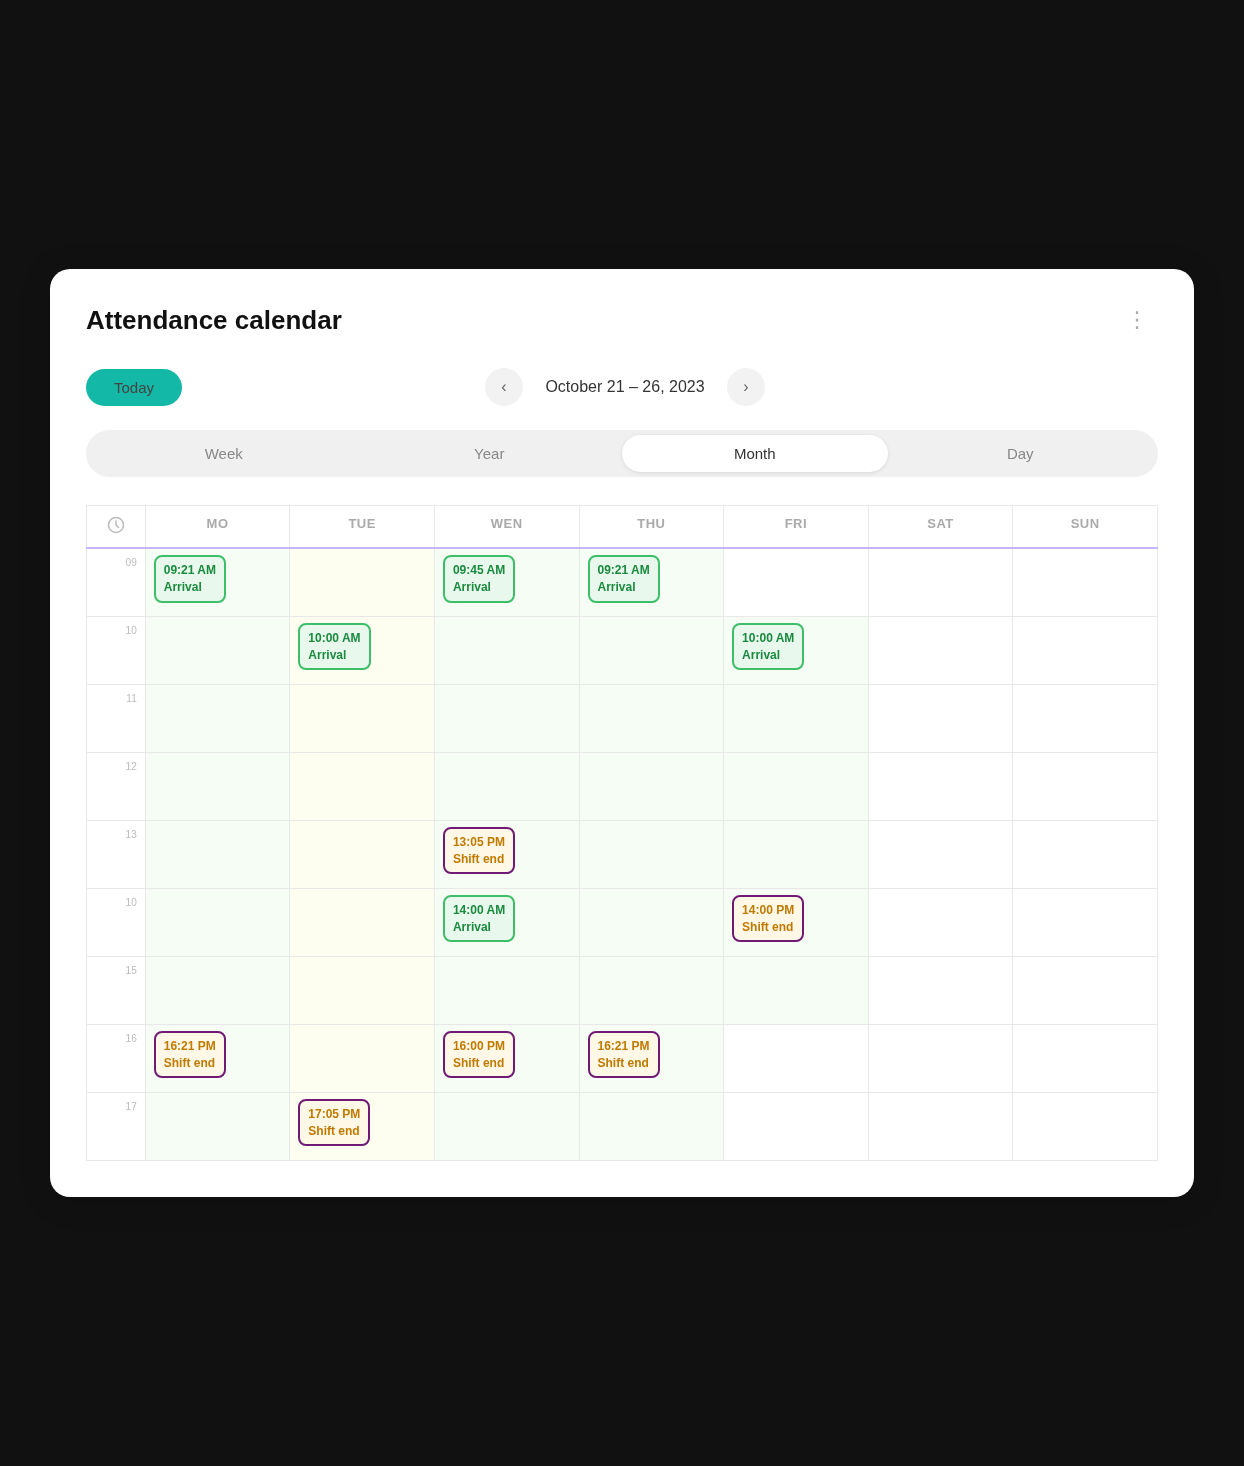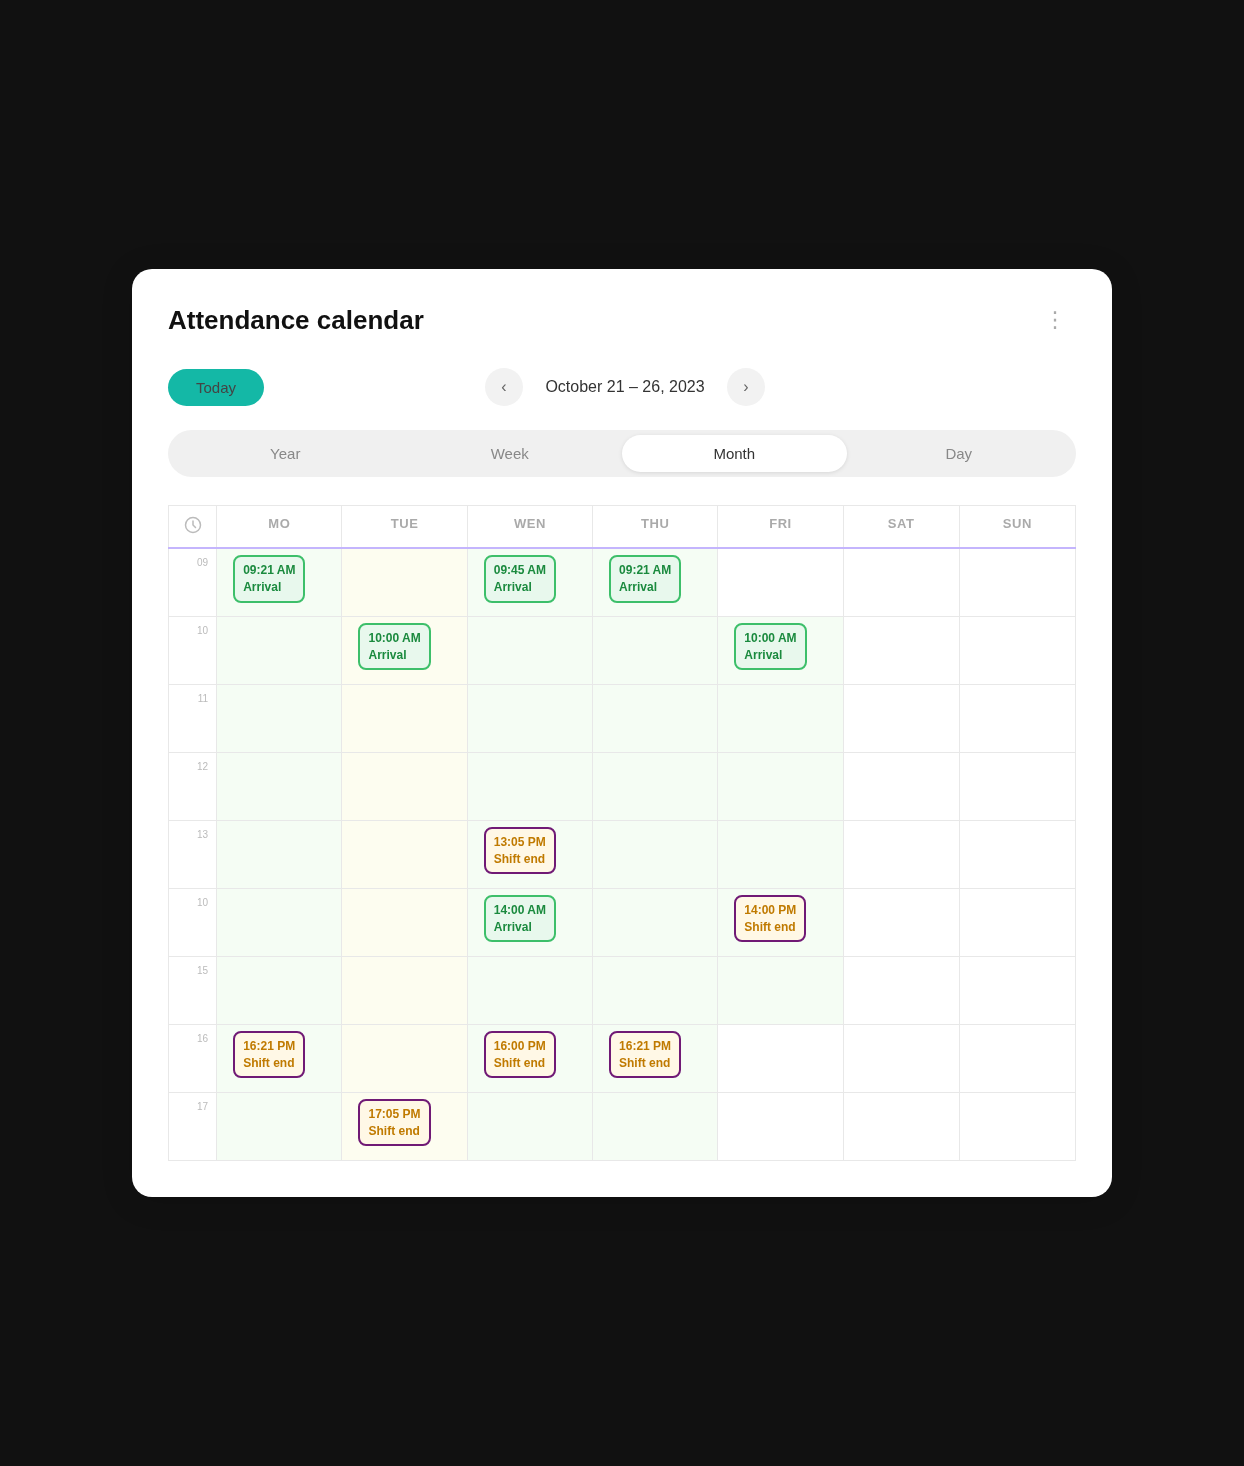--- a/index.html
+++ b/index.html
@@ -8,21 +8,21 @@
       display: flex;
       justify-content: center;
       align-items: center;
       min-height: 100vh;
       font-family: -apple-system, BlinkMacSystemFont, 'Segoe UI', sans-serif;
     }
     .card {
       background: #fff;
       border-radius: 20px;
       padding: 36px 36px 36px 36px;
-      width: 980px;
+      width: 1144px;
       box-shadow: 0 4px 32px rgba(0,0,0,0.15);
     }
     .header {
       display: flex;
       justify-content: space-between;
       align-items: flex-start;
       margin-bottom: 32px;
     }
     .title {
       font-size: 26px;
@@ -143,21 +143,21 @@
     .empty-cell { background: #fff; }
 
     .event-block {
       border-radius: 8px;
       padding: 5px 8px;
       font-size: 12px;
       font-weight: 600;
       line-height: 1.4;
       display: inline-block;
       white-space: nowrap;
-      margin: 2px 12px;
+      margin: 2px 4px;
     }
     .event-arrival {
       background: #e8f8ed;
       color: #1a8a3e;
       border: 2px solid #3dbf6a;
     }
     .event-shift {
       background: #fff8e6;
       color: #c07a00;
       border: 2px solid #701a75;
@@ -191,22 +191,22 @@
       </button>
       <span class="date-label">October 21 – 26, 2023</span>
       <button class="nav-arrow">
         <span>›</span>
       </button>
     </div>
     <div style="width:90px"></div>
   </div>
 
   <div class="view-tabs">
+    <button class="view-tab">Week</button>
     <button class="view-tab">Year</button>
-    <button class="view-tab">Week</button>
     <button class="view-tab active">Month</button>
     <button class="view-tab">Day</button>
   </div>
 
   <table class="calendar-grid">
     <thead>
       <tr>
         <th class="time-col-header">
           <svg width="18" height="18" viewBox="0 0 18 18" fill="none">
             <circle cx="9" cy="9" r="7.5" stroke="#bbb" stroke-width="1.5"></circle>

